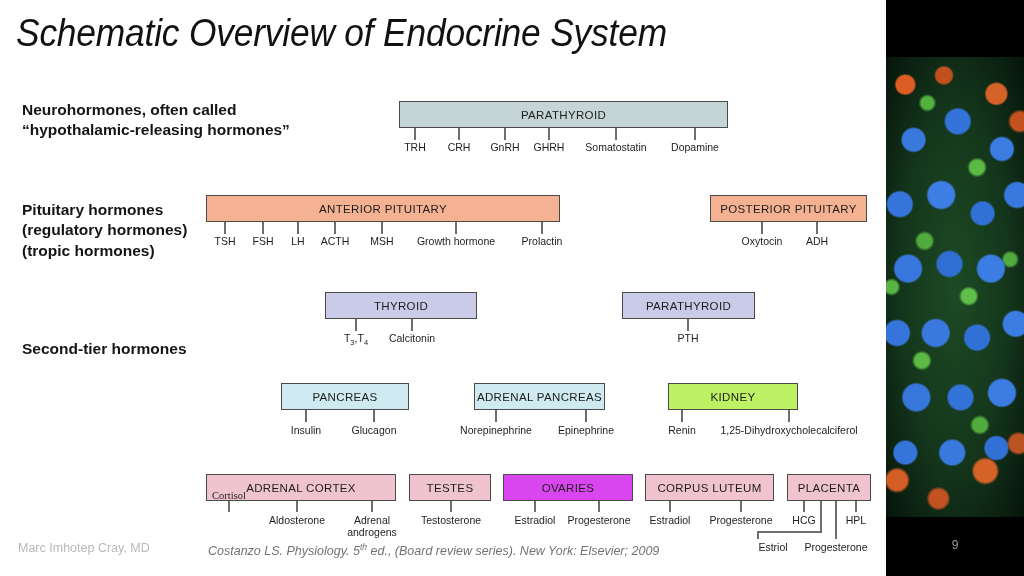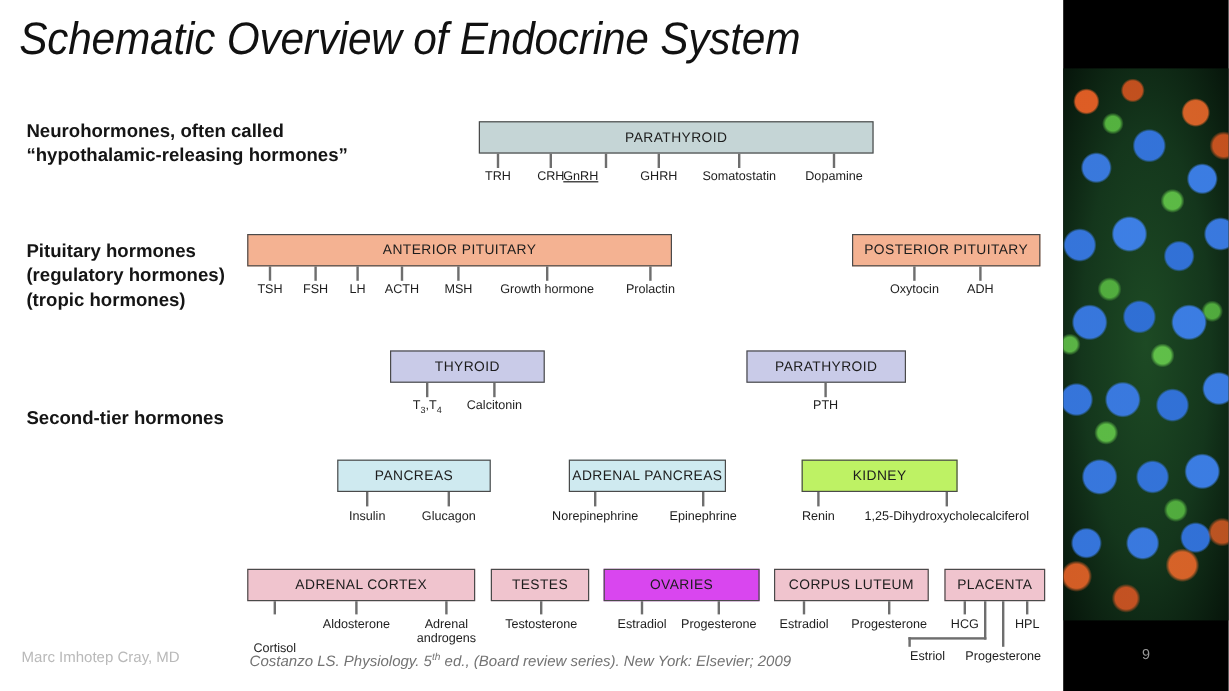--- a/index.html
+++ b/index.html
@@ -177,21 +177,21 @@
   <span class="gland-label">PARATHYROID</span>
 </div>
 <div class="stem" style="left:414px; top:128px; height:12px;"></div>
 <div class="stem" style="left:458px; top:128px; height:12px;"></div>
 <div class="stem" style="left:504px; top:128px; height:12px;"></div>
 <div class="stem" style="left:548px; top:128px; height:12px;"></div>
 <div class="stem" style="left:615px; top:128px; height:12px;"></div>
 <div class="stem" style="left:694px; top:128px; height:12px;"></div>
 <div class="hormone" style="left:415px; top:142px;">TRH</div>
 <div class="hormone" style="left:459px; top:142px;">CRH</div>
-<div class="hormone" style="left:484px; top:142px;text-decoration:underline;">GnRH</div>
+<div class="hormone" style="left:505px; top:142px;">GnRH</div>
 <div class="hormone" style="left:549px; top:142px;">GHRH</div>
 <div class="hormone" style="left:616px; top:142px;">Somatostatin</div>
 <div class="hormone" style="left:695px; top:142px;">Dopamine</div>
 
 <div class="gland" style="left:206px; top:195px; width:354px; height:27px; background:#f4b292;">
   <span class="gland-label">ANTERIOR PITUITARY</span>
 </div>
 <div class="stem" style="left:224px; top:222px; height:12px;"></div>
 <div class="stem" style="left:262px; top:222px; height:12px;"></div>
 <div class="stem" style="left:297px; top:222px; height:12px;"></div>
@@ -208,21 +208,21 @@
 <div class="hormone" style="left:542px; top:236px;">Prolactin</div>
 
 <div class="gland" style="left:710px; top:195px; width:157px; height:27px; background:#f4b292;">
   <span class="gland-label">POSTERIOR PITUITARY</span>
 </div>
 <div class="stem" style="left:761px; top:222px; height:12px;"></div>
 <div class="stem" style="left:816px; top:222px; height:12px;"></div>
 <div class="hormone" style="left:762px; top:236px;">Oxytocin</div>
 <div class="hormone" style="left:817px; top:236px;">ADH</div>
 
-<div class="gland" style="left:325px; top:292px; width:129px; height:27px; background:#c9cbe8;">
+<div class="gland" style="left:325px; top:292px; width:152px; height:27px; background:#c9cbe8;">
   <span class="gland-label">THYROID</span>
 </div>
 <div class="stem" style="left:355px; top:319px; height:12px;"></div>
 <div class="stem" style="left:411px; top:319px; height:12px;"></div>
 <div class="hormone" style="left:356px; top:333px;">T<sub>3</sub>,T<sub>4</sub></div>
 <div class="hormone" style="left:412px; top:333px;">Calcitonin</div>
 
 <div class="gland" style="left:622px; top:292px; width:133px; height:27px; background:#c9cbe8;">
   <span class="gland-label">PARATHYROID</span>
 </div>
@@ -252,21 +252,21 @@
 <div class="stem" style="left:788px; top:410px; height:12px;"></div>
 <div class="hormone" style="left:682px; top:425px;">Renin</div>
 <div class="hormone" style="left:789px; top:425px;">1,25-Dihydroxycholecalciferol</div>
 
 <div class="gland" style="left:206px; top:474px; width:190px; height:27px; background:#f0c4ce;">
   <span class="gland-label">ADRENAL CORTEX</span>
 </div>
 <div class="stem" style="left:228px; top:501px; height:11px;"></div>
 <div class="stem" style="left:296px; top:501px; height:11px;"></div>
 <div class="stem" style="left:371px; top:501px; height:11px;"></div>
-<div class="hormone" style="left:229px; top:535px;">Cortisol</div>
+<div class="hormone" style="left:229px; top:490px;font-family:Liberation Serif, serif;">Cortisol</div>
 <div class="hormone" style="left:297px; top:515px;">Aldosterone</div>
 <div class="hormone" style="left:372px; top:515px;">
   <span>Adrenal</span><br>
   <span>androgens</span>
 </div>
 
 <div class="gland" style="left:409px; top:474px; width:82px; height:27px; background:#f0c4ce;">
   <span class="gland-label">TESTES</span>
 </div>
 <div class="stem" style="left:450px; top:501px; height:11px;"></div>

